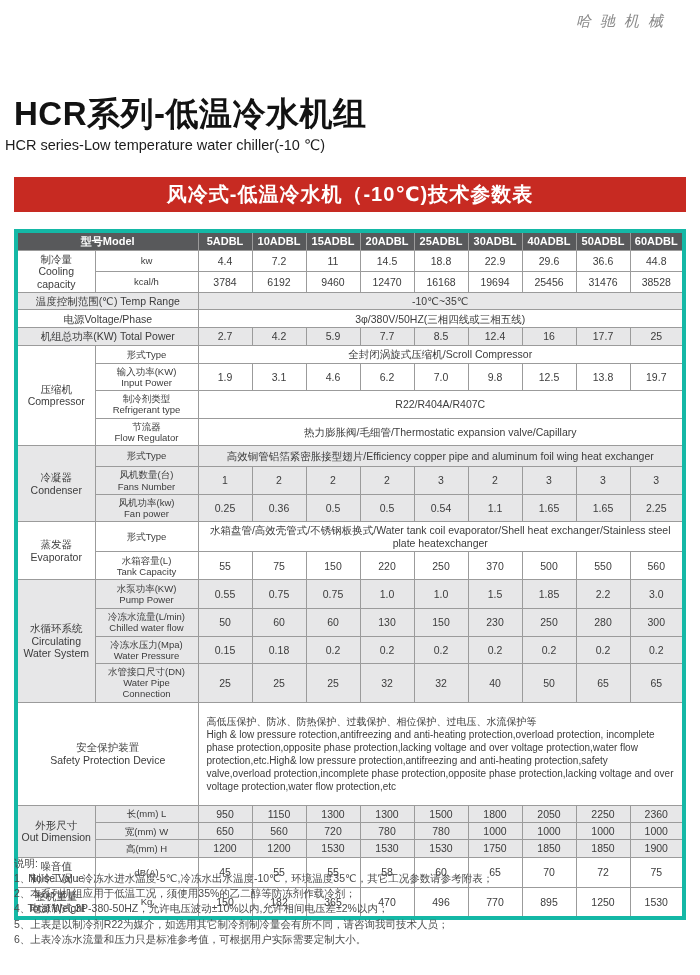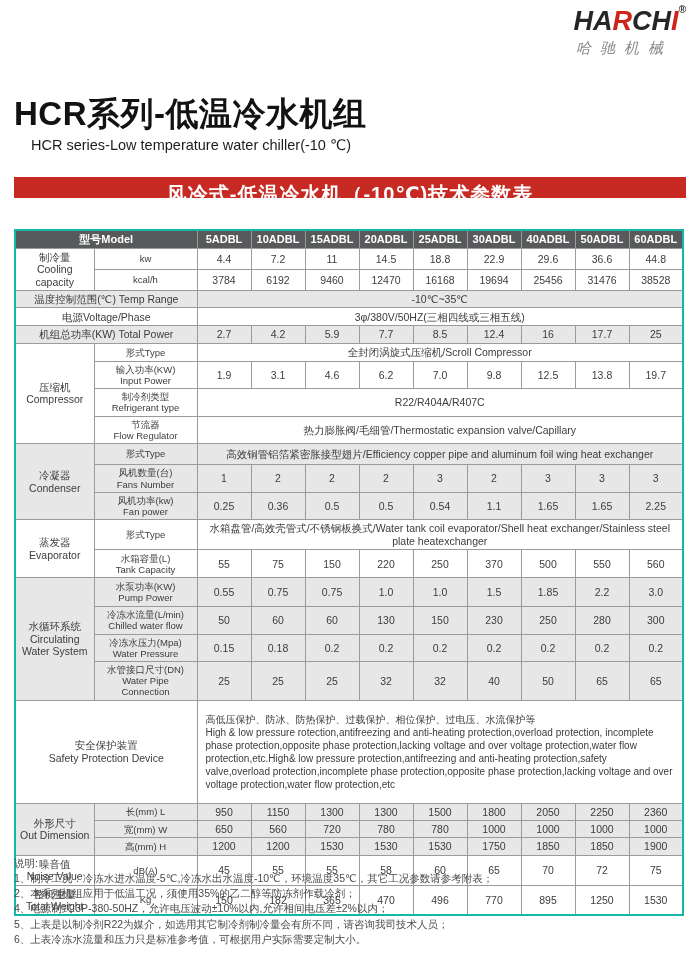--- a/index.html
+++ b/index.html
@@ -26,35 +26,35 @@
     margin-top: 4px; font-size: 15px; color: #8a8a8a;
     letter-spacing: 9px; font-style: italic; padding-right: 14px;
   }
 
   
   .title {
     position: absolute; left: 14px; top: 92px;
     font-size: 33px; font-weight: bold; color: #121212; letter-spacing: 0.5px;
   }
   .subtitle {
-    position: absolute; left: 31px; top: 137px;
+    position: absolute; left: 5px; top: 137px;
     font-size: 14.5px; color: #1c1c1c;
   }
   .banner {
-    position: absolute; left: 14px; top: 177px; width: 672px; height: 21px;
+    position: absolute; left: 14px; top: 177px; width: 672px; height: 35px;
     background: #c72a22; color: #fff;
     font-size: 20px; font-weight: bold; text-align: center; line-height: 35px;
     letter-spacing: 1px;
   }
 
   
   .spec-table {
     position: absolute; left: 14px; top: 229px; width: 568px;
     border-collapse: collapse; table-layout: fixed;
-    border: 2px solid #14b8a6;
+    border: 4px solid #14b8a6;
   }
   .spec-table td {
     border: 1px solid #9b9b9b;
     font-size: 10.5px; color: #3c3c3c;
     text-align: center; vertical-align: middle;
     padding: 2px 3px; line-height: 1.18;
     overflow: hidden;
   }
   .spec-table tr.head td {
     background: #58595b; color: #ffffff; font-weight: bold; font-size: 11px;
@@ -72,21 +72,20 @@
   .notes { position: absolute; left: 14px; top: 856px; width: 676px; }
   .notes-heading { font-size: 10.5px; color: #4a4a4a; line-height: 15px; }
   .note-item { font-size: 10.5px; color: #4a4a4a; line-height: 15.2px; }
 </style>
 </head>
 <body>
 
 <div class="page">
 
   <div class="logo">
-    <div class="logo-word"><span>HA</span><span class="red" style="color: rgb(207, 36, 28);">R</span><span>CH</span><span class="red" style="color: rgb(207, 36, 28);">I</span><span class="logo-reg">®</span></div>
     <div class="logo-sub">哈驰机械</div>
   </div>
 
   <div class="title">HCR系列-低温冷水机组</div>
   <div class="subtitle">HCR series-Low temperature water chiller(-10 ℃)</div>
 
   <div class="banner" style="background: rgb(199, 42, 34); color: rgb(255, 255, 255);">风冷式-低温冷水机（-10℃)技术参数表</div>
 
   <table class="spec-table">
     <colgroup>

